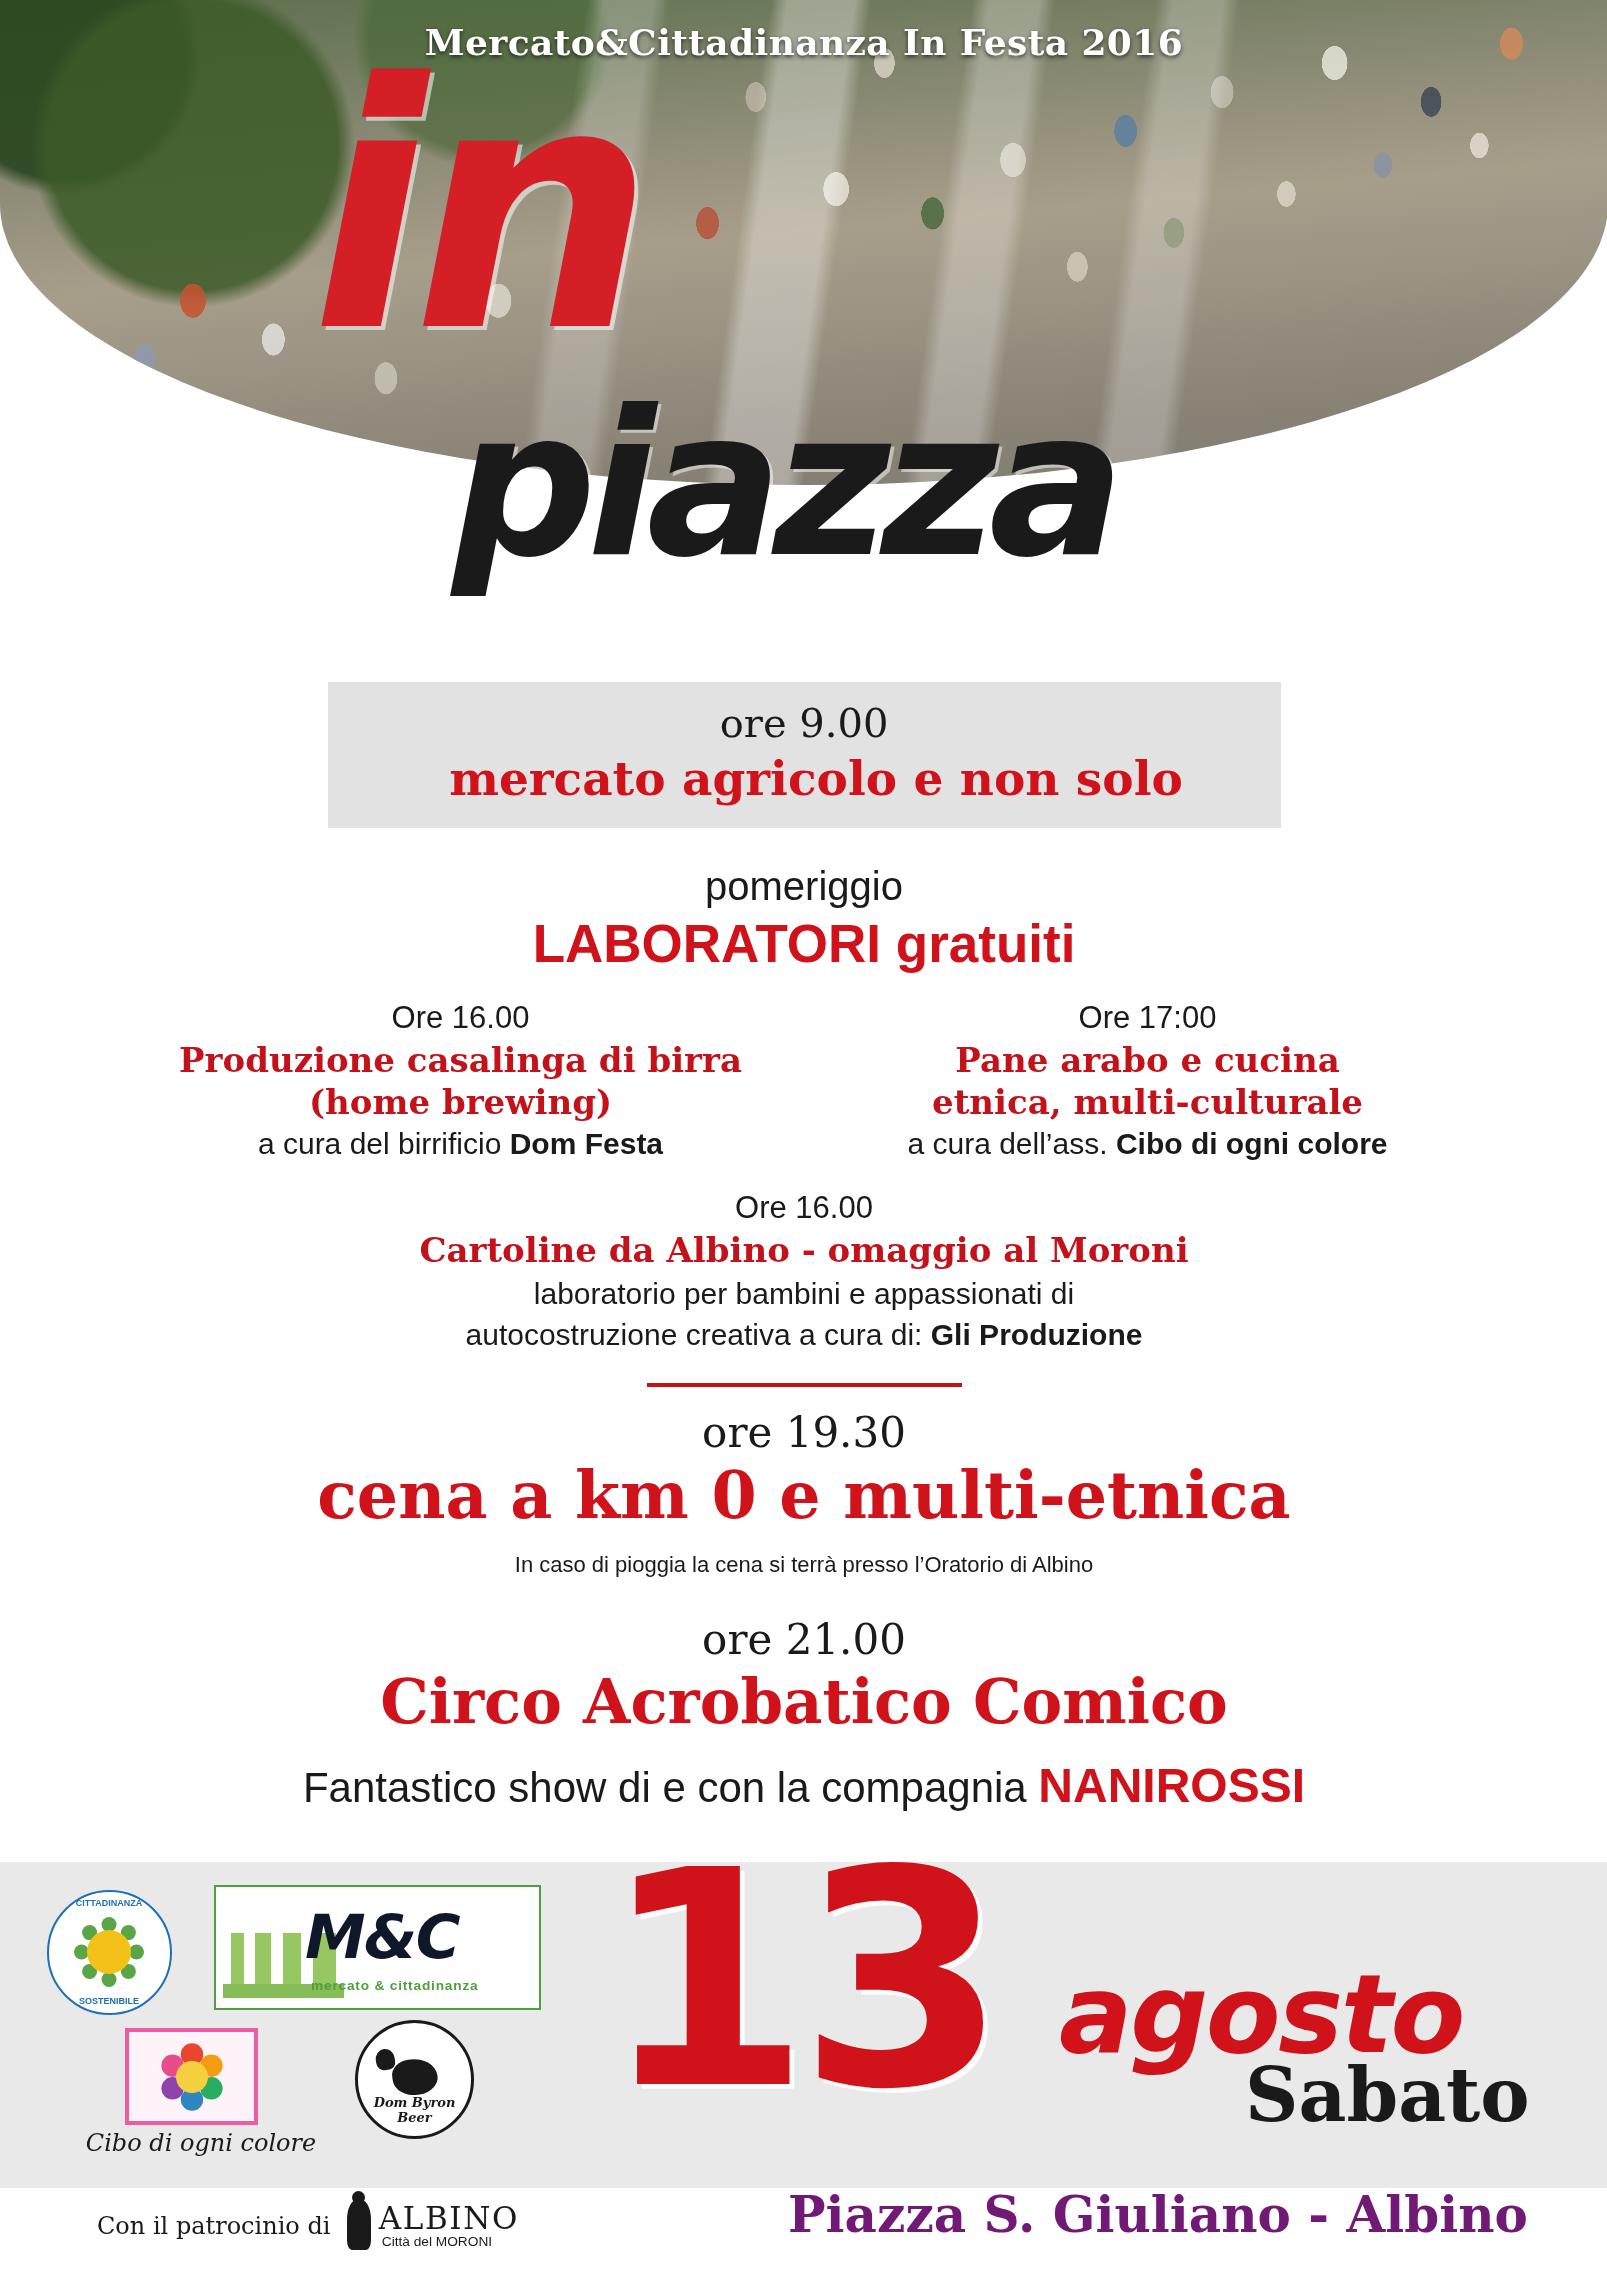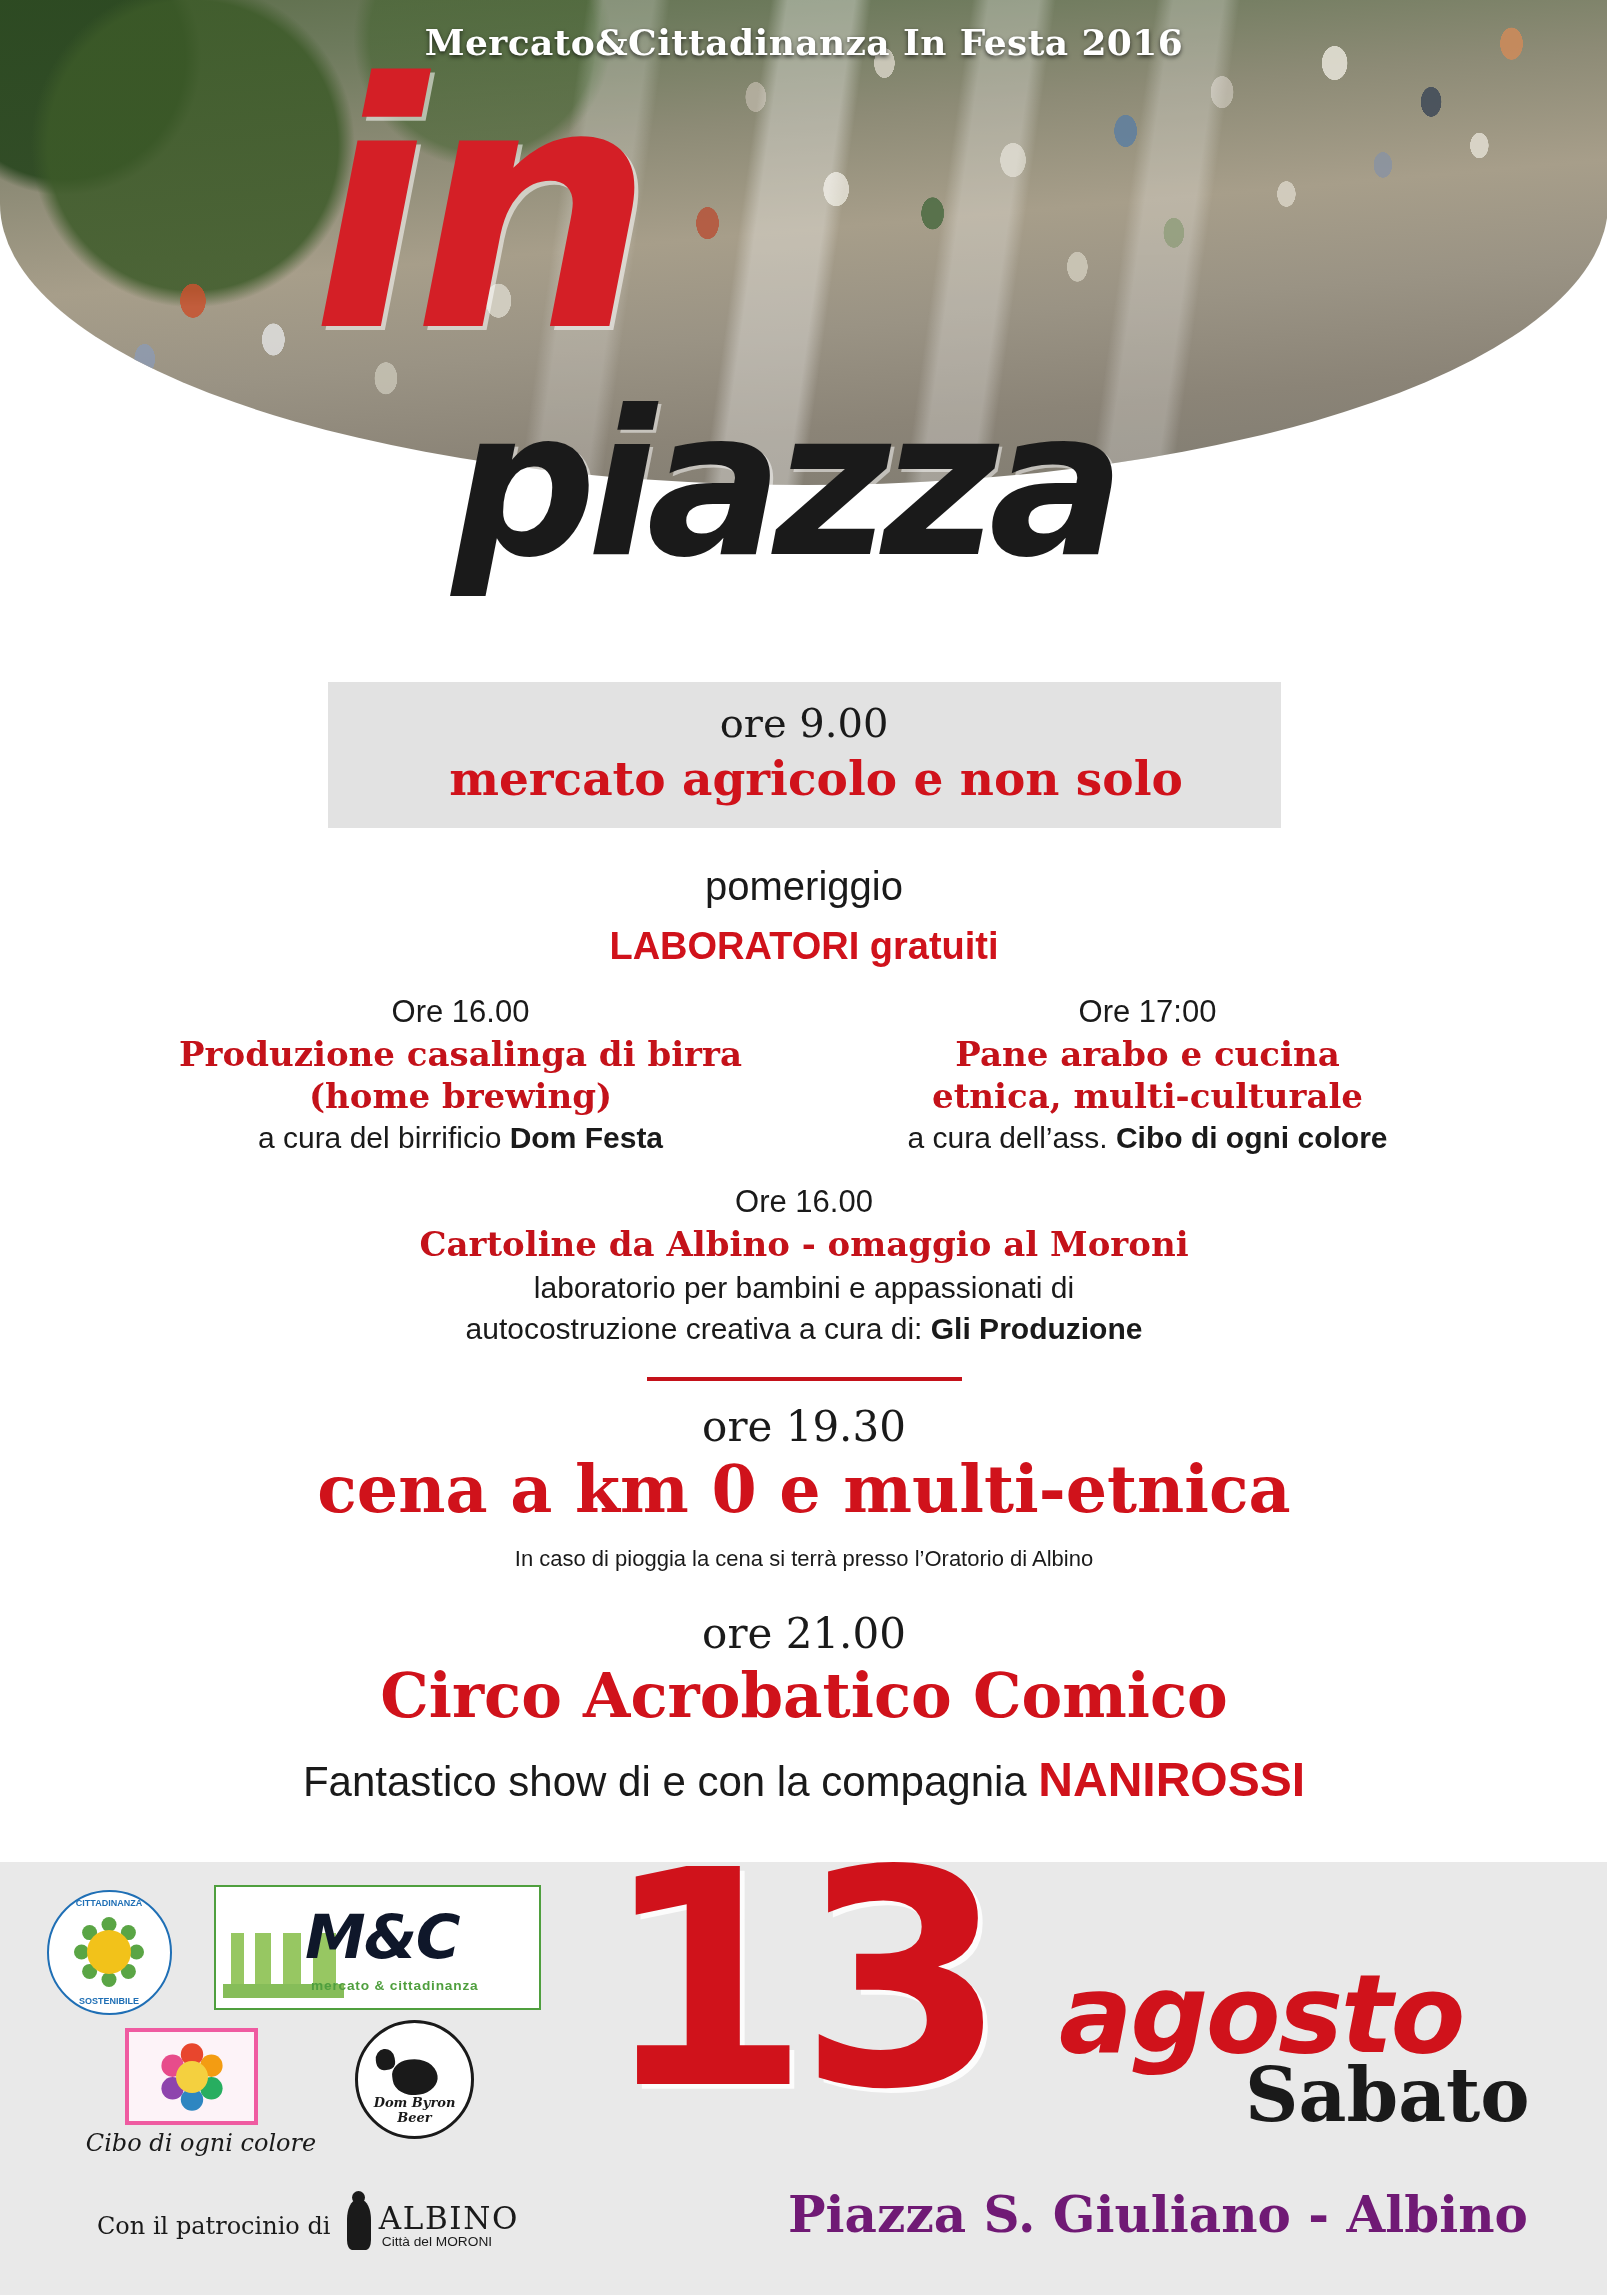--- a/index.html
+++ b/index.html
@@ -159,23 +159,23 @@
     margin-top: 36px;
   }
   .afternoon-label {
     font-family: "Liberation Sans", sans-serif;
     font-size: 40px;
     color: #1a1a1a;
   }
   .afternoon-title {
     font-family: "Liberation Sans", sans-serif;
     font-weight: bold;
-    font-size: 38px;
+    font-size: 53px;
     color: #d0121b;
-    margin-top: 16px;
+    margin-top: 4px;
   }
 
   .labs-row {
     display: flex;
     justify-content: center;
     gap: 121px;
     margin-top: 26px;
   }
   .lab {
     width: 566px;
@@ -273,21 +273,21 @@
     color: #d0121b;
     font-size: 48px;
   }
 
   
   .footer {
     position: absolute;
     left: 0;
     top: 1862px;
     width: 1608px;
-    height: 433px;
+    height: 326px;
     background: #e9e9e9;
   }
   .footer-left {
     position: absolute;
     left: 32px;
     top: 0;
     width: 549px;
     height: 433px;
   }
 

